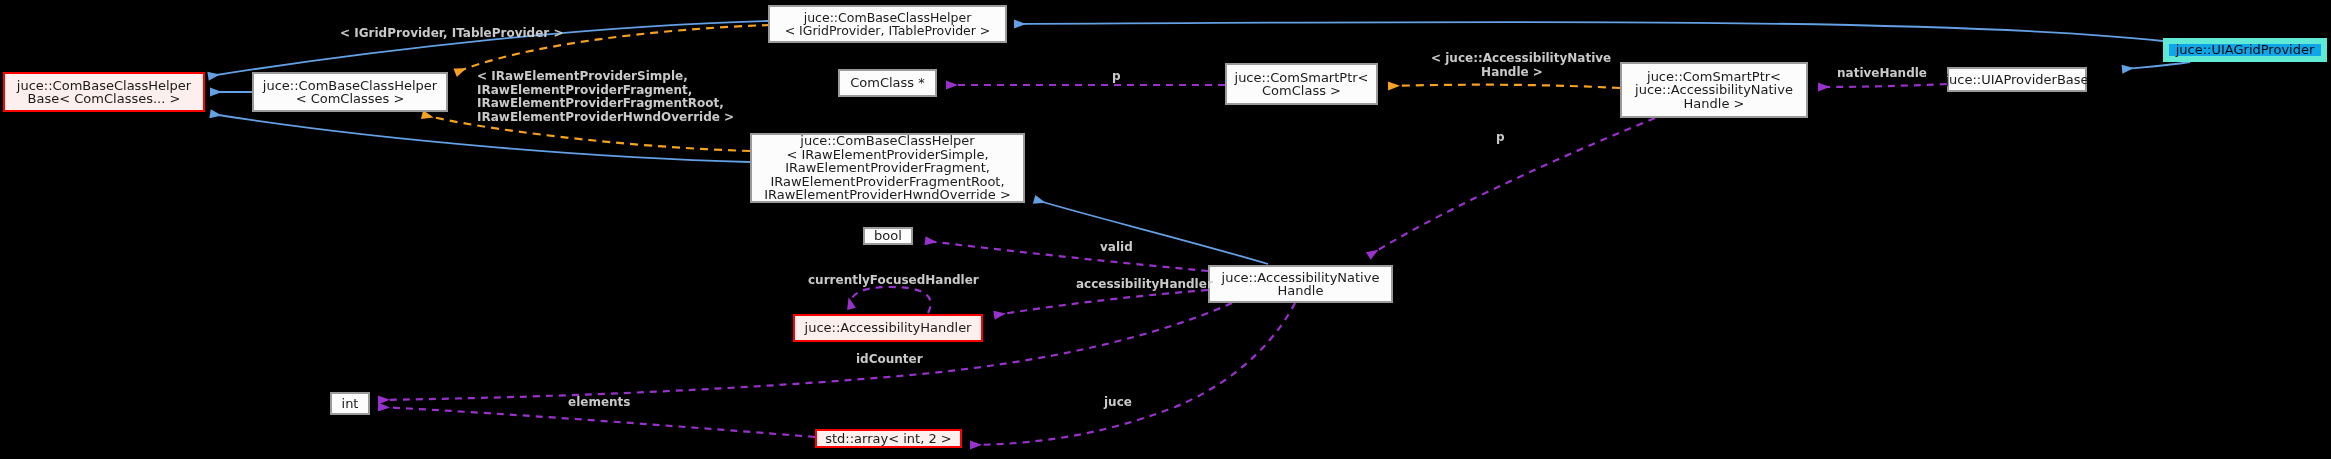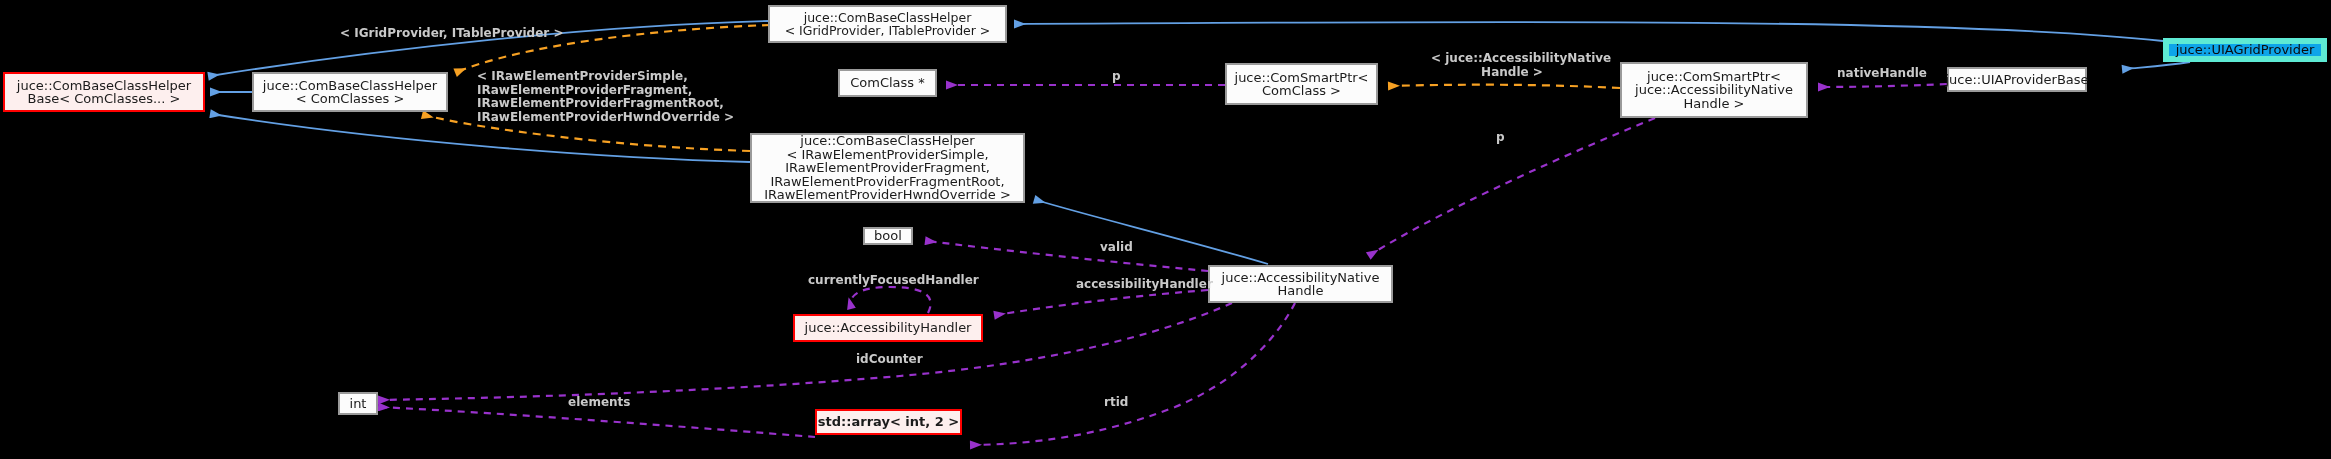--- a/index.html
+++ b/index.html
@@ -108,25 +108,25 @@
   </div>
 
   <div class="node gray" style="left:2163px;top:38px;width:164px;height:24px;">
     <span>juce::UIAGridProvider</span>
   </div>
 
   <div class="node red" style="left:793px;top:314px;width:190px;height:28px;text-align:center;">
     <span>juce::AccessibilityHandler</span>
   </div>
 
-  <div class="node red" style="left:815px;top:409px;width:147px;height:26px;font-weight:bold;">
+  <div class="node red" style="left:815px;top:429px;width:147px;height:19px;">
     <span>std::array&lt; int, 2 &gt;</span>
   </div>
 
-  <div class="node" style="left:338px;top:392px;width:40px;height:23px;">
+  <div class="node" style="left:330px;top:392px;width:40px;height:23px;">
     <span>int</span>
   </div>
 
   <div class="elabel" style="left:340px;top:27px;">&lt; IGridProvider, ITableProvider &gt;</div>
 
   <div class="elabel" style="left:477px;top:70px;">
     <span style="display:block;">&lt; IRawElementProviderSimple,</span>
     <span style="display:block;">IRawElementProviderFragment,</span>
     <span style="display:block;">IRawElementProviderFragmentRoot,</span>
     <span style="display:block;">IRawElementProviderHwndOverride &gt;</span>
@@ -146,15 +146,15 @@
   <div class="elabel" style="left:1100px;top:241px;">valid</div>
 
   <div class="elabel" style="left:1076px;top:278px;">accessibilityHandler</div>
 
   <div class="elabel" style="left:808px;top:274px;">currentlyFocusedHandler</div>
 
   <div class="elabel" style="left:856px;top:353px;">idCounter</div>
 
   <div class="elabel" style="left:568px;top:396px;">elements</div>
 
-  <div class="elabel" style="left:1104px;top:396px;">rtid</div>
+  <div class="elabel" style="left:1104px;top:396px;">juce</div>
 
 </div>
 
 </body></html>

